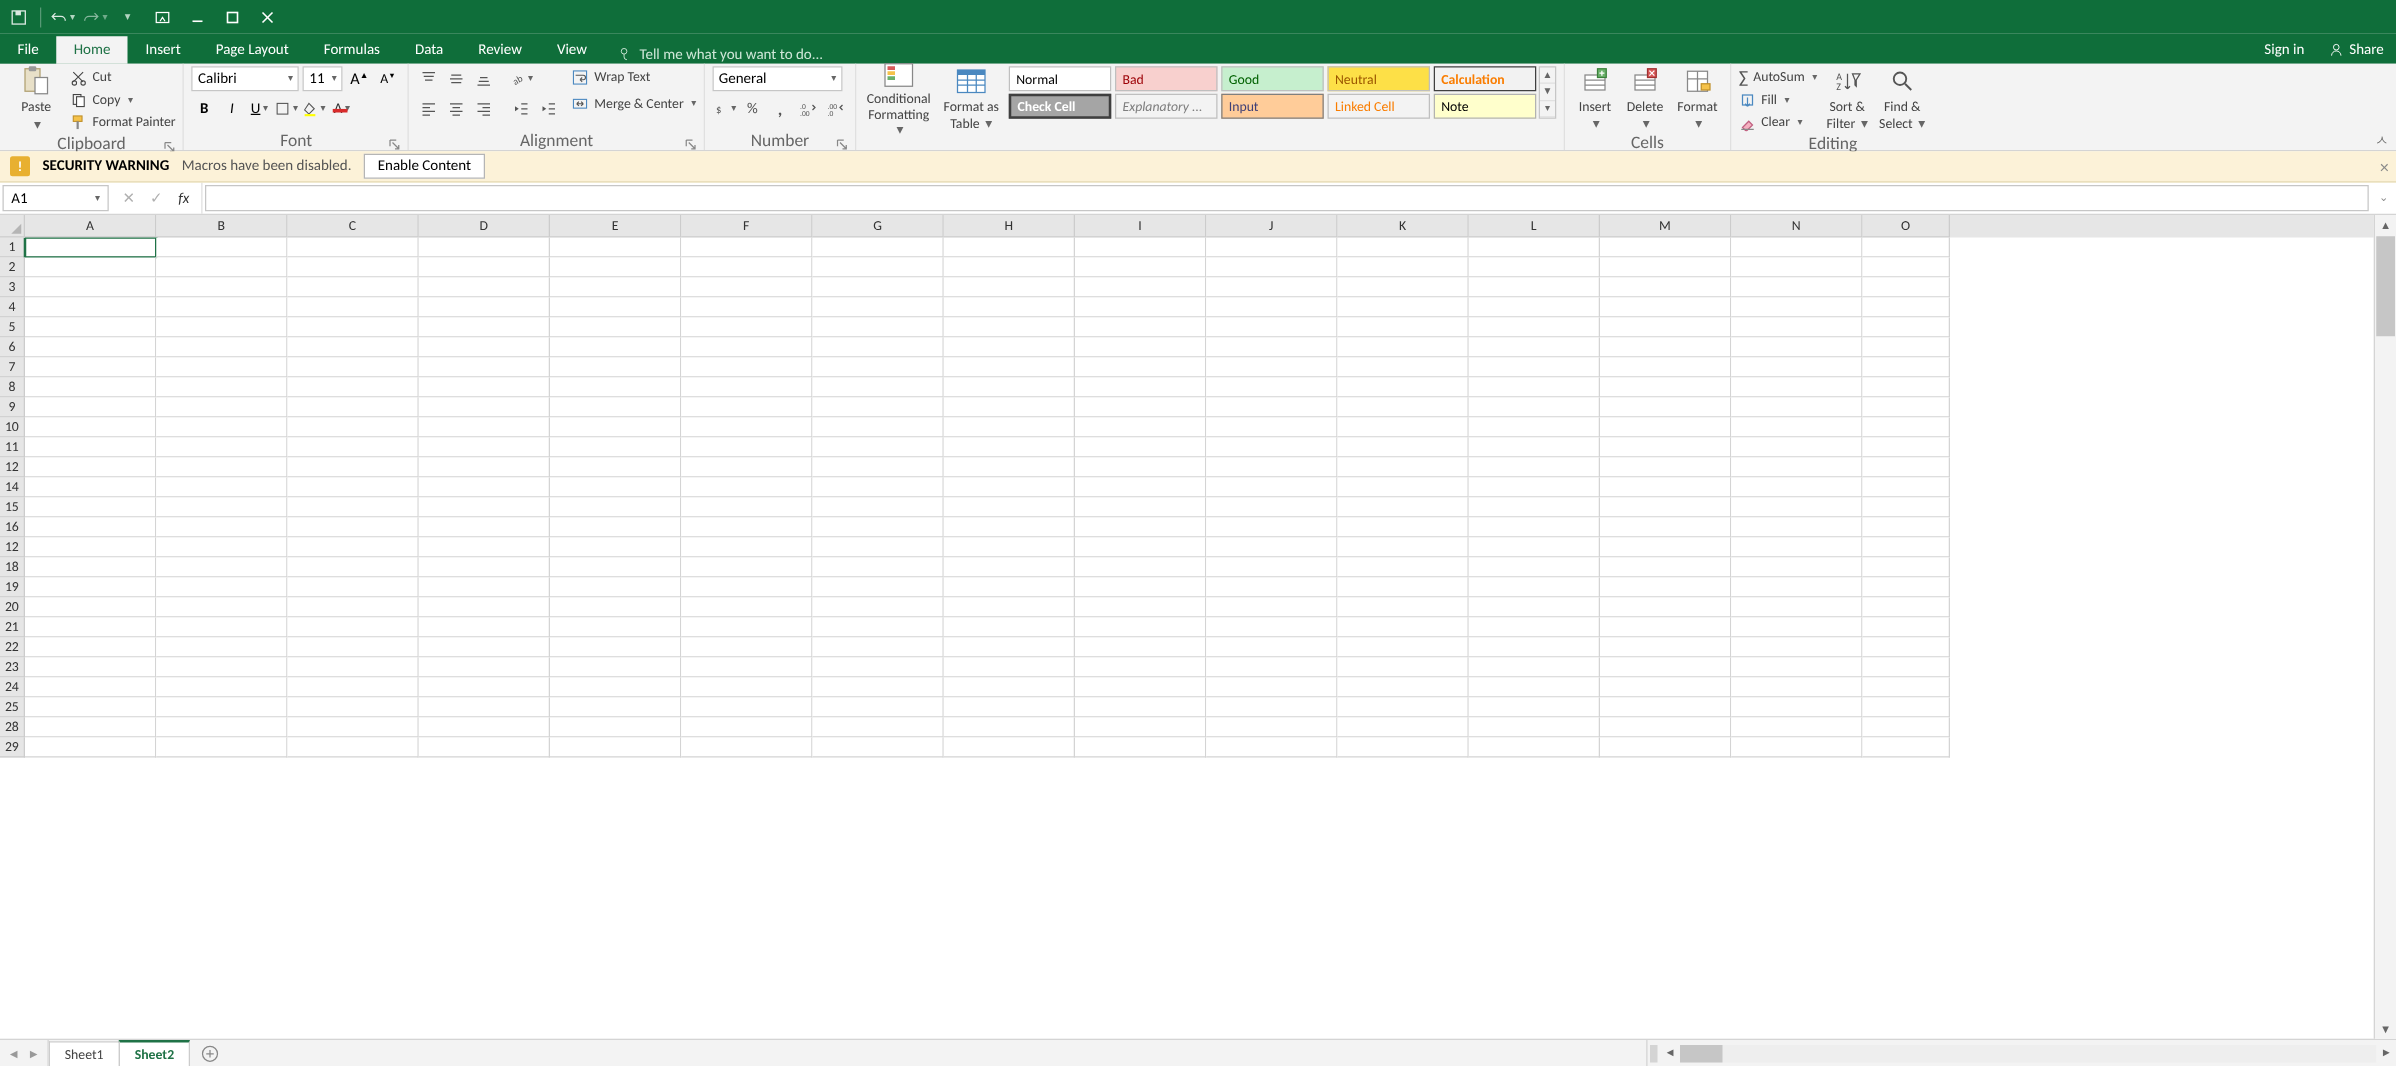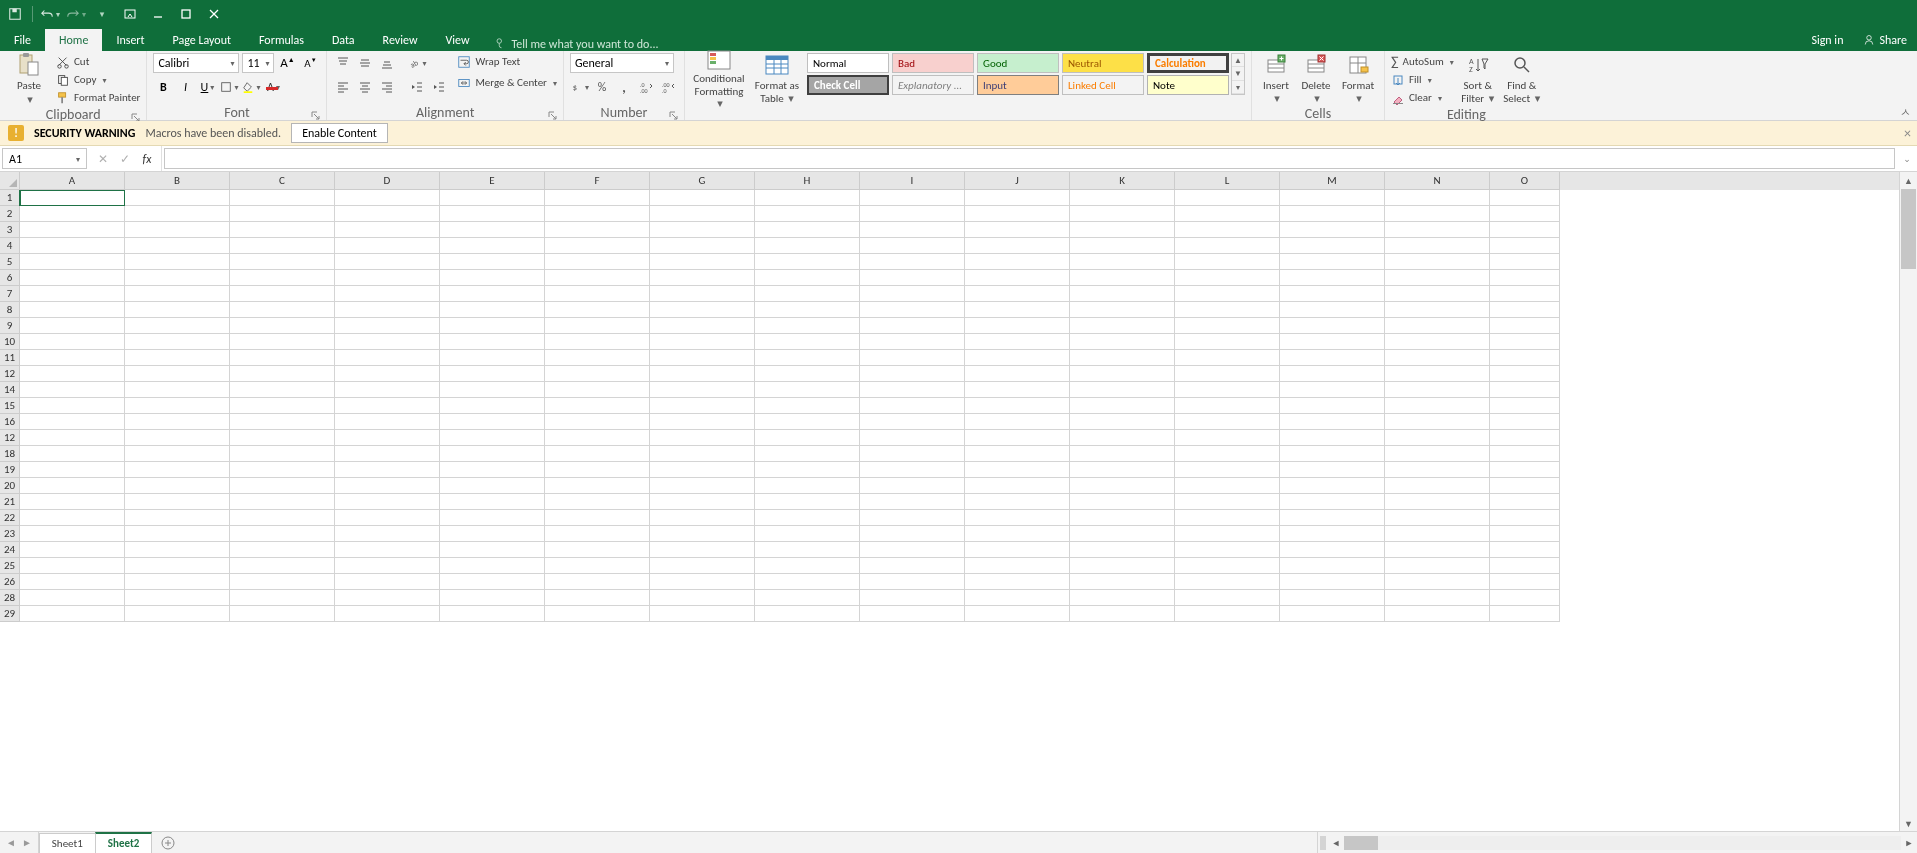--- a/index.html
+++ b/index.html
@@ -452,21 +452,21 @@
               </div>
             <div class="style-cell" style="background:#f8d0ce;color:#9c0006">
                 <span>Bad</span>
               </div>
             <div class="style-cell" style="background:#c6efce;color:#006100">
                 <span>Good</span>
               </div>
             <div class="style-cell" style="background:#fde047;color:#9c5700">
                 <span>Neutral</span>
               </div>
-            <div class="style-cell" style="background:#f2f2f2;color:#fa7d00;border:3px solid #404040">
+            <div class="style-cell" style="background:#f2f2f2;color:#fa7d00;border:1px solid #404040">
                 <b>Calculation</b>
               </div>
           </div>
           <div class="style-row">
             <div class="style-cell" style="background:#a5a5a5;color:#fff;border:2px solid #3f3f3f">
                 <b>Check Cell</b>
               </div>
             <div class="style-cell" style="color:#7f7f7f;font-style:italic">
                 <span>Explanatory ...</span>
               </div>
@@ -1059,38 +1059,20 @@
           <div class="cell" style="width: 105px;"></div>
           <div class="cell" style="width: 105px;"></div>
           <div class="cell" style="width: 105px;"></div>
           <div class="cell" style="width: 105px;"></div>
           <div class="cell" style="width: 105px;"></div>
           <div class="cell" style="width: 105px;"></div>
           <div class="cell" style="width: 105px;"></div>
           <div class="cell" style="width: 70px;"></div>
         </div>
         <div class="row">
-          <div class="rh">26</div>
-          <div class="cell" style="width: 105px;"></div>
-          <div class="cell" style="width: 105px;"></div>
-          <div class="cell" style="width: 105px;"></div>
-          <div class="cell" style="width: 105px;"></div>
-          <div class="cell" style="width: 105px;"></div>
-          <div class="cell" style="width: 105px;"></div>
-          <div class="cell" style="width: 105px;"></div>
-          <div class="cell" style="width: 105px;"></div>
-          <div class="cell" style="width: 105px;"></div>
-          <div class="cell" style="width: 105px;"></div>
-          <div class="cell" style="width: 105px;"></div>
-          <div class="cell" style="width: 105px;"></div>
-          <div class="cell" style="width: 105px;"></div>
-          <div class="cell" style="width: 105px;"></div>
-          <div class="cell" style="width: 70px;"></div>
-        </div>
-        <div class="row">
           <div class="rh">28</div>
           <div class="cell" style="width: 105px;"></div>
           <div class="cell" style="width: 105px;"></div>
           <div class="cell" style="width: 105px;"></div>
           <div class="cell" style="width: 105px;"></div>
           <div class="cell" style="width: 105px;"></div>
           <div class="cell" style="width: 105px;"></div>
           <div class="cell" style="width: 105px;"></div>
           <div class="cell" style="width: 105px;"></div>
           <div class="cell" style="width: 105px;"></div>

